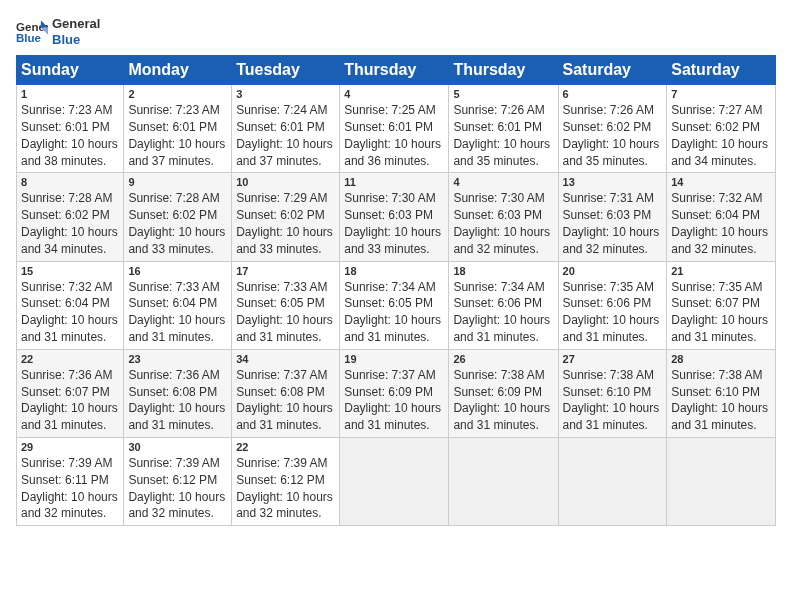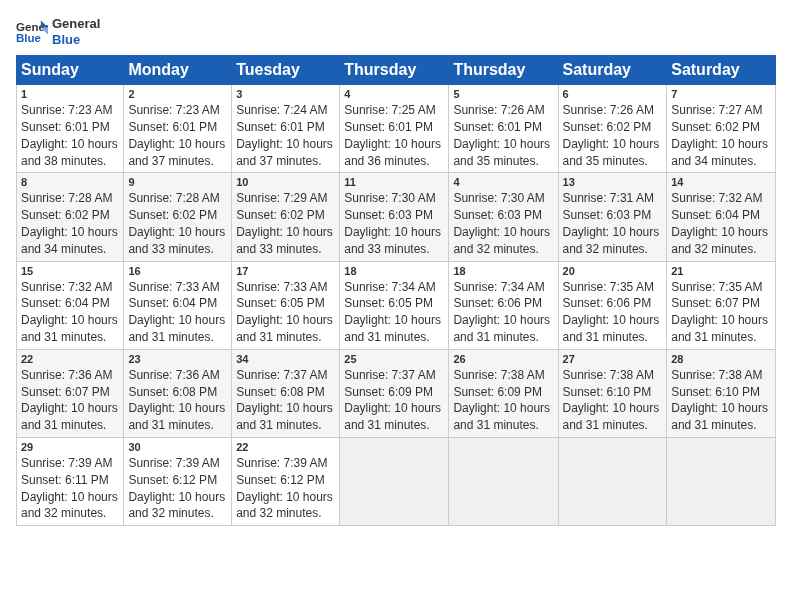--- a/index.html
+++ b/index.html
@@ -312,21 +312,21 @@
       </td>
           <td>
         <span class="day-num">34</span>
         <div class="day-info">
           Sunrise: 7:37 AM<br>
           Sunset: 6:08 PM<br>
           Daylight: 10 hours and 31 minutes.
         </div>
       </td>
           <td>
-        <span class="day-num">25</span>
+        <span class="day-num">19</span>
         <div class="day-info">
           Sunrise: 7:37 AM<br>
           Sunset: 6:09 PM<br>
           Daylight: 10 hours and 31 minutes.
         </div>
       </td>
           <td>
         <span class="day-num">26</span>
         <div class="day-info">
           Sunrise: 7:38 AM<br>

